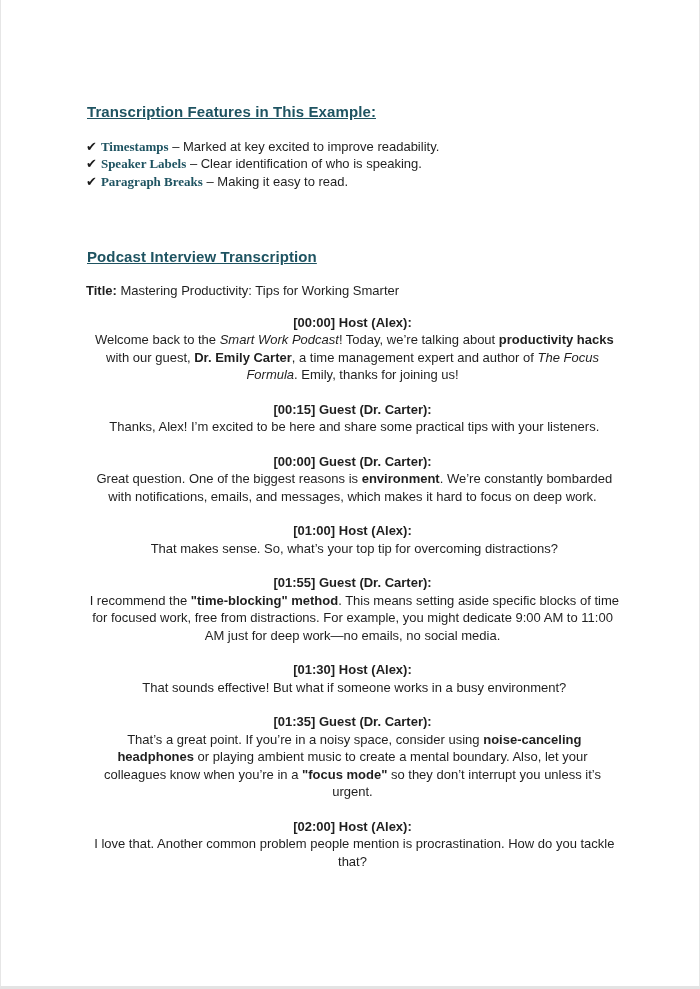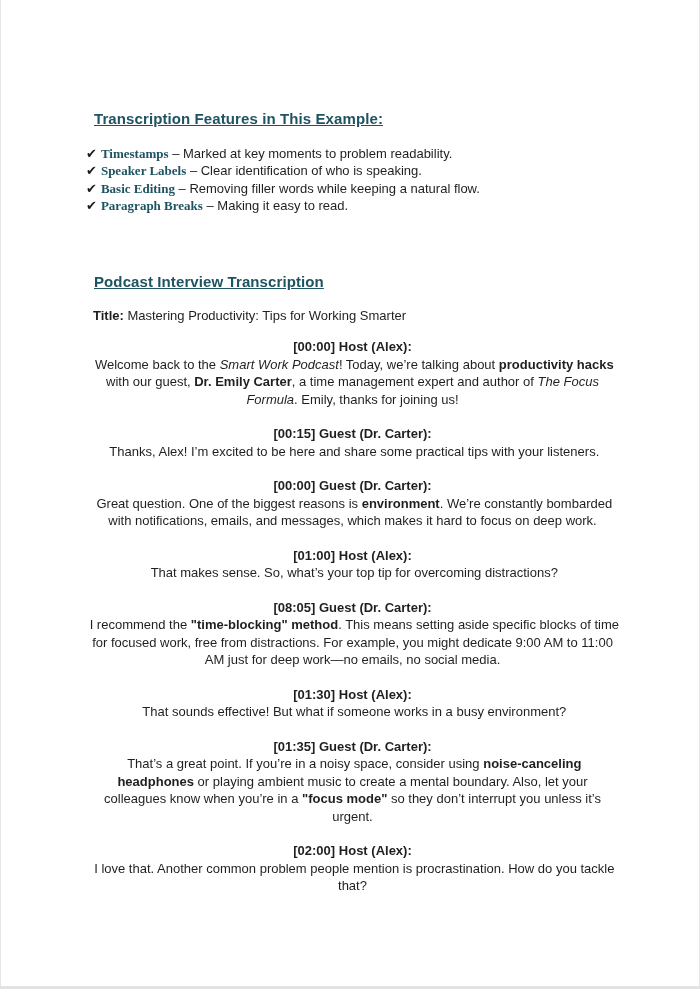--- a/index.html
+++ b/index.html
@@ -19,21 +19,21 @@
     color: #1f1f1f;
     border-left: 1px solid #e6e6e6;
     border-right: 1px solid #e6e6e6;
     border-bottom: 3px solid #e3e3e3;
     overflow: hidden;
   }
   .content {
     max-width: 537px;
   }
   h2.doc-heading {
-    margin: 8px;
+    margin: 1px;
     font-size: 15px;
     line-height: 19px;
     font-weight: 700;
     color: #1e5361;
     text-decoration: underline;
     letter-spacing: 0.1px;
   }
   #features-heading { margin-bottom: 17px; }
   #transcript-heading { margin-top: 57px; margin-bottom: 16px; }
 
@@ -51,21 +51,21 @@
     margin-right: 4px;
   }
   .feat-label {
     color: #1e5361;
     font-weight: 700;
     font-family: Liberation Serif, serif;
   }
   .pre { white-space: pre-wrap; }
 
   .title-line {
-    margin: 0 0 14px 7px;
+    margin: 0 0 14px 0;
     font-size: 13px;
     line-height: 17.5px;
   }
   .title-line b { font-weight: 700; }
 
   .entry {
     margin: 0 0 17px 0;
     font-size: 13px;
     line-height: 17.5px;
     text-align: center;
@@ -77,25 +77,24 @@
 </style>
 </head>
 <body>
 
 <div class="page">
   <div class="content">
 
     <h2 class="doc-heading" id="features-heading">Transcription Features in This Example:</h2>
 
     <ul class="features">
-  <li><span class="check">✔</span><span class="feat-label">Timestamps</span><span class="pre"> – </span><span>Marked at key moments to problem readability.</span></li>
+  <li><span class="check">✔</span><span class="feat-label">Timestamps</span><span class="pre"> – </span><span>Marked at key excited to improve readability.</span></li>
 
   <li><span class="check">✔</span><span class="feat-label">Speaker Labels</span><span class="pre"> – </span><span>Clear identification of who is speaking.</span></li>
 
-  <li><span class="check">✔</span><span class="feat-label">Basic Editing</span><span class="pre"> – </span><span>Removing filler words while keeping a natural flow.</span></li>
 
   <li><span class="check">✔</span><span class="feat-label">Paragraph Breaks</span><span class="pre"> – </span><span>Making it easy to read.</span></li>
 </ul>
 
     <h2 class="doc-heading" id="transcript-heading">Podcast Interview Transcription</h2>
 
     <p class="title-line"><b>Title:</b><span class="pre"> Mastering Productivity: Tips for Working Smarter</span></p>
 
     <div>
   <div class="entry">
@@ -113,21 +112,21 @@
     <p class="entry-header"><span>[00:00]</span> <span>Guest (Dr. Carter):</span></p>
     <p class="entry-body"><span class="pre"> Great question. One of the biggest reasons is </span><span class="pre seg-b">environment</span><span class="pre">. We’re constantly bombarded with notifications, emails, and messages, which makes it hard to focus on deep work.</span></p>
   </div>
 
   <div class="entry">
     <p class="entry-header"><span>[01:00]</span> <span>Host (Alex):</span></p>
     <p class="entry-body"><span class="pre"> That makes sense. So, what’s your top tip for overcoming distractions?</span></p>
   </div>
 
   <div class="entry">
-    <p class="entry-header"><span>[08:05]</span> <span>Guest (Dr. Carter):</span></p>
+    <p class="entry-header"><span>[01:55]</span> <span>Guest (Dr. Carter):</span></p>
     <p class="entry-body"><span class="pre"> I recommend the </span><span class="pre seg-b">"time-blocking" method</span><span class="pre">. This means setting aside specific blocks of time for focused work, free from distractions. For example, you might dedicate 9:00 AM to 11:00 AM just for deep work—no emails, no social media.</span></p>
   </div>
 
   <div class="entry">
     <p class="entry-header"><span>[01:30]</span> <span>Host (Alex):</span></p>
     <p class="entry-body"><span class="pre"> That sounds effective! But what if someone works in a busy environment?</span></p>
   </div>
 
   <div class="entry">
     <p class="entry-header"><span>[01:35]</span> <span>Guest (Dr. Carter):</span></p>

